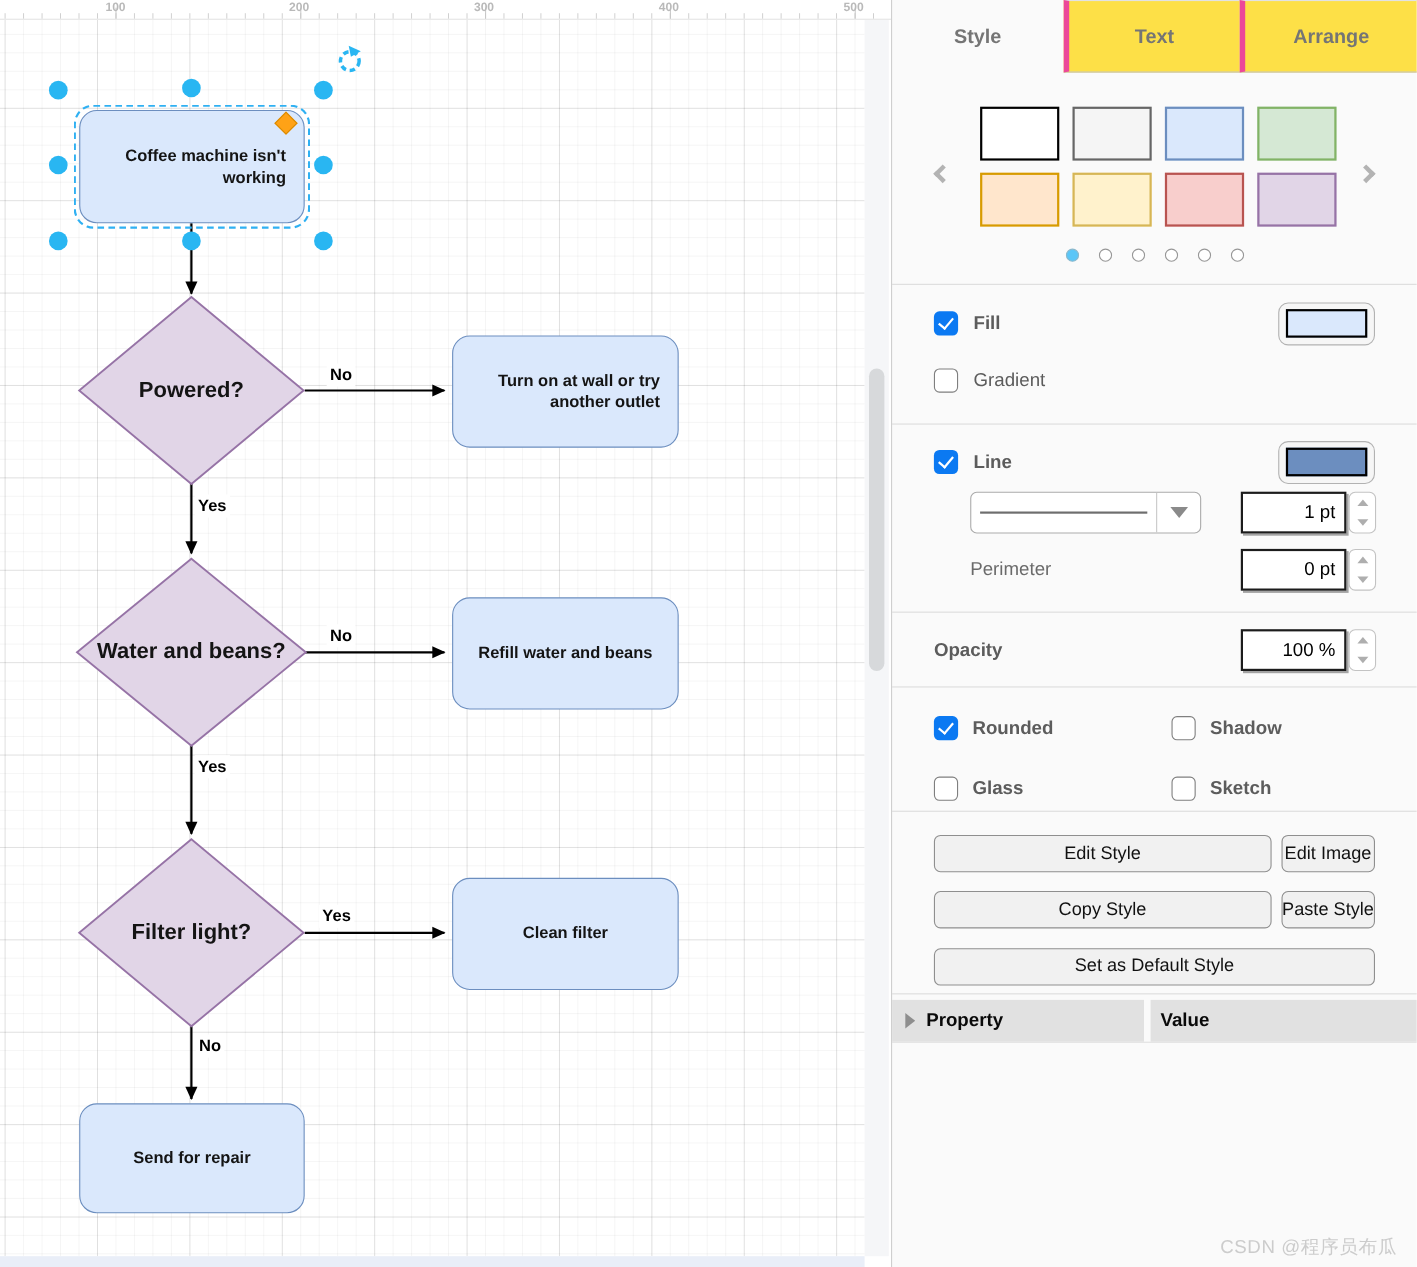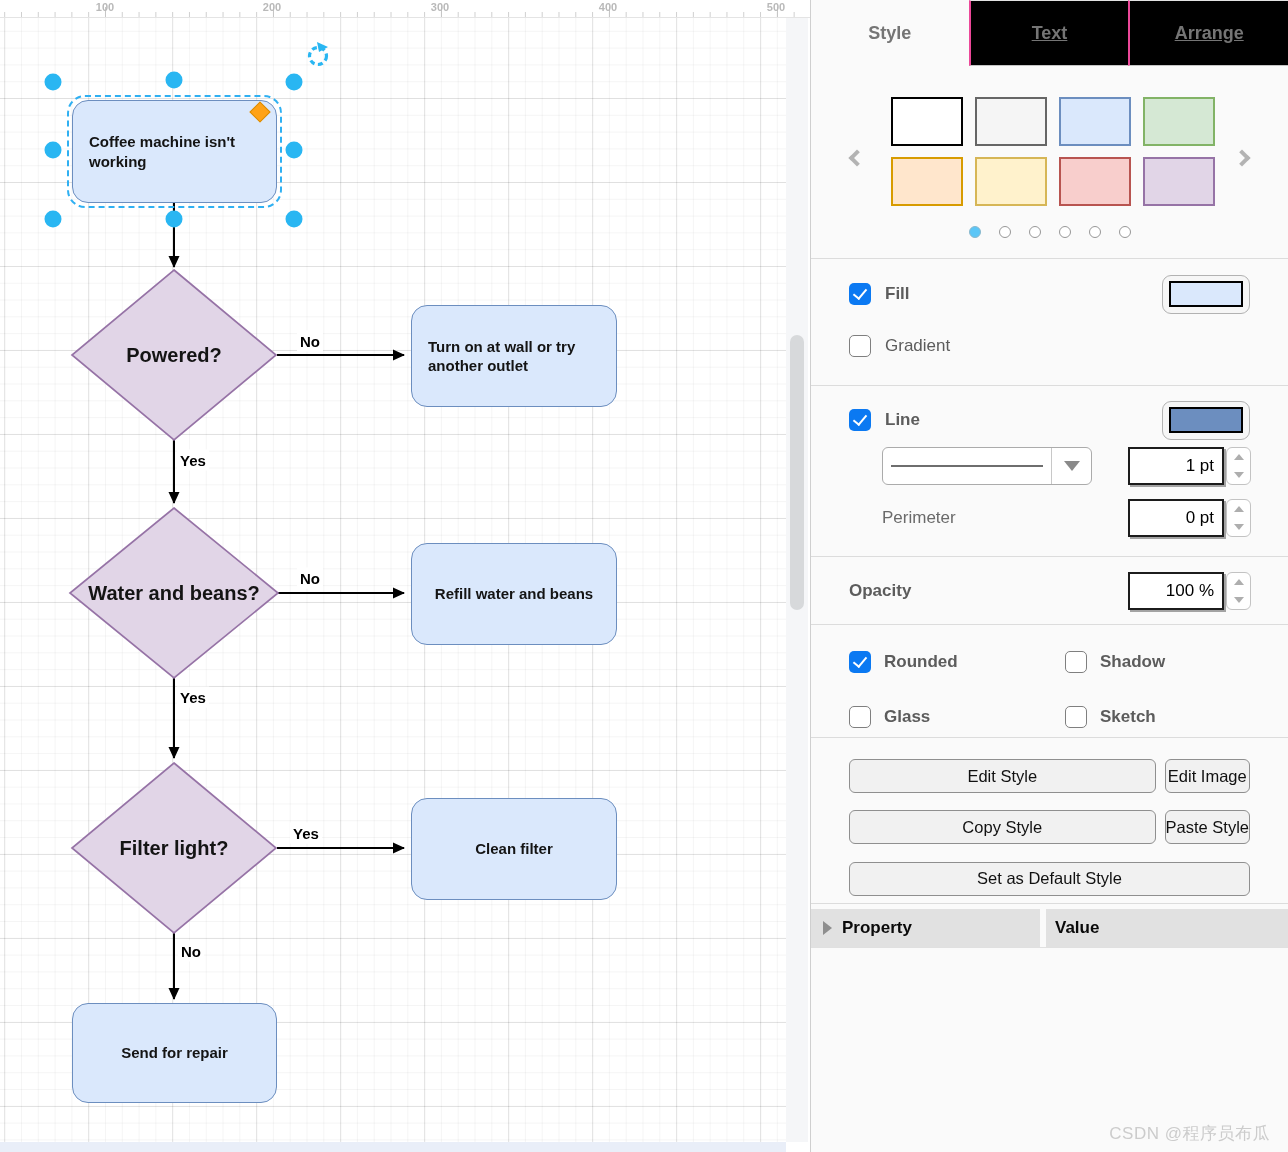--- a/index.html
+++ b/index.html
@@ -20,40 +20,40 @@
     background-image:
       linear-gradient(to right, rgba(0,0,0,0.085) 1px, transparent 1px),
       linear-gradient(to bottom, rgba(0,0,0,0.085) 1px, transparent 1px),
       linear-gradient(to right, rgba(0,0,0,0.04) 1px, transparent 1px),
       linear-gradient(to bottom, rgba(0,0,0,0.04) 1px, transparent 1px);
     background-size:84px 84px, 84px 84px, 16.8px 16.8px, 16.8px 16.8px;
     background-position:4.2px -4px, 0 -4px, 4.2px -4px, 0 -4px; }
 
   .diagram { position:absolute; left:0; top:18px; width:810px; height:1134px; }
   svg.wires { position:absolute; left:0; top:0; }
-  .node { position:absolute; display:flex; align-items:center; justify-content:center; text-align:left;
+  .node { position:absolute; display:flex; align-items:center; justify-content:center; text-align:right;
     font-size:15px; color:#141414; line-height:1.3; padding:0 16px; }
   .node.rect { background:#dae8fc; border:1.6px solid #6c8ebf; border-radius:16px; }
   .dlabel { position:absolute; transform:translate(-50%,-50%); font-size:20px; color:#141414; white-space:nowrap; }
   .elabel { position:absolute; transform:translate(-50%,-50%); font-size:15px; color:#000; background:#fff; padding:0 3px; line-height:1.4; }
 
   .sel-outline { position:absolute; border:2px dashed #2fb0f2; border-radius:18px; pointer-events:none; }
   .handle { position:absolute; width:17px; height:17px; border-radius:50%; background:#29b6f2; transform:translate(-50%,-50%); }
   .edit-diamond { position:absolute; width:15px; height:15px; background:#ffa216; border:1px solid #d88a00; transform:translate(-50%,-50%) rotate(45deg); }
   .rotator { position:absolute; transform:translate(-50%,-50%); }
 
   .vtrack { position:absolute; right:2px; top:18px; width:22px; height:1124px; background:#f5f6f8; }
   .vthumb { position:absolute; left:4px; top:317px; width:14px; height:275px; background:#d7d9db; border-radius:7px; }
   .hstrip { position:absolute; left:0; bottom:0; width:786px; height:10px; background:#e9eef8; }
 
   
   .panel { position:relative; width:478px; height:1152px; background:#fafafa; border-left:1px solid #cfcfcf; display:flex; flex-direction:column; color:#5c5c5c; }
   .tabs { display:flex; height:66px; flex:none; }
   .tab { flex:1; display:flex; align-items:center; justify-content:center; font-size:18px; font-weight:600; color:#757575; }
-  .tab.inactive { background:#000000; border-left:2px solid #ec4899; border-bottom:1px solid #c4c4c4; border-top:1px solid #e2e2e2; cursor:pointer;text-decoration:underline; }
+  .tab.inactive { background:#fde047; border-left:5px solid #ec4899; border-bottom:1px solid #c4c4c4; border-top:1px solid #e2e2e2; cursor:pointer; }
   .tab.active { background:transparent; }
 
   .section { border-top:1px solid #dcdcdc; flex:none; }
   .palette { position:relative; height:192px; border-top:none; }
   .pal-arrow { position:absolute; top:80px; width:22px; height:26px; cursor:pointer; }
   .pal-arrow span { position:absolute; top:6px; width:12px; height:12px; border-left:4px solid #b3b3b3; border-bottom:4px solid #b3b3b3; }
   .pal-arrow.left { left:36px; } .pal-arrow.left span { left:4px; transform:rotate(45deg); }
   .pal-arrow.right { right:36px; } .pal-arrow.right span { right:4px; transform:rotate(225deg); }
   .swatch-grid { position:absolute; left:80px; top:31px; display:grid; grid-template-columns:repeat(4,72px); grid-auto-rows:49px; column-gap:12px; row-gap:11px; }
   .swatch { width:72px; height:49px; border:2px solid #000; cursor:pointer; }

